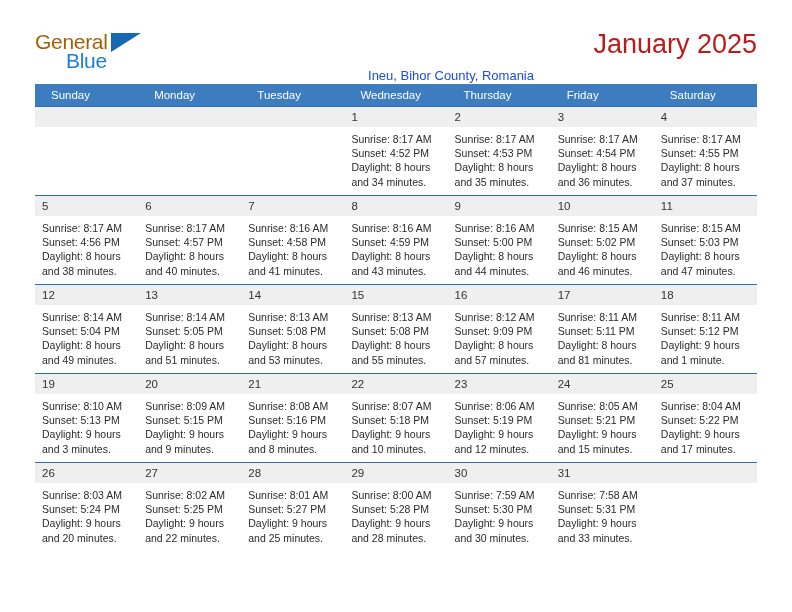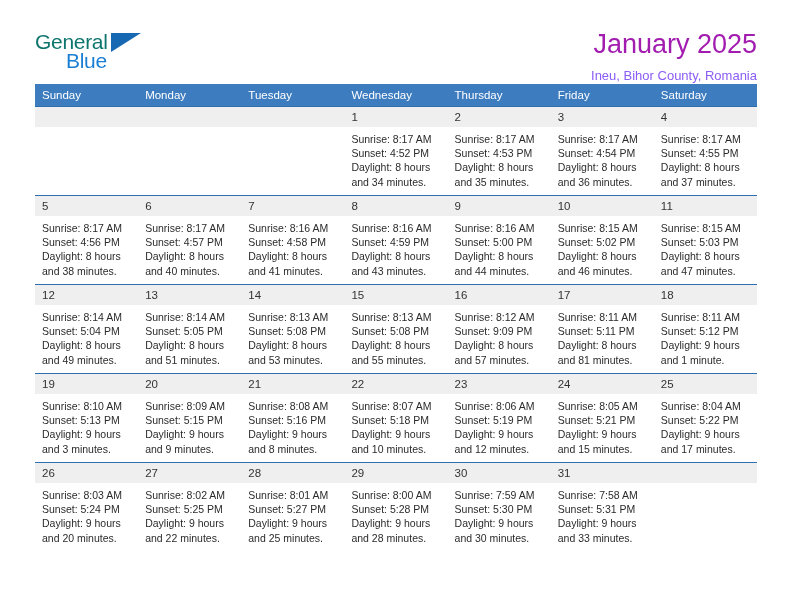--- a/index.html
+++ b/index.html
@@ -38,21 +38,21 @@
     width: 110px;
     height: 46px;
     flex: 0 0 auto;
   }
   .logo-general {
     position: absolute;
     left: 0;
     top: 0;
     font-size: 21px;
     letter-spacing: -0.3px;
-    color: #0f766e;
+    color: #a16207;
     font-family: "Liberation Sans", sans-serif;
   }
   .logo-blue {
     position: absolute;
     left: 31px;
     top: 19px;
     font-size: 21px;
     letter-spacing: -0.3px;
     color: #1a7fd4;
     font-family: Liberation Sans, sans-serif;
@@ -67,47 +67,48 @@
     border-bottom: 19px solid transparent;
   }
 
   .title-block {
     text-align: right;
     flex: 1 1 auto;
     padding-top: 0px;
   }
   .cal-title {
     font-size: 27px;
-    color: #a21caf;
+    color: #b91c1c;
     font-weight: normal;
     line-height: 1.05;
     margin: 0;
     letter-spacing: 0px;
   }
   .cal-subtitle {
     font-size: 13px;
-    color: #8b5cf6;
+    color: #1d4ed8;
     margin-top: 10px;
     letter-spacing: 0px;
+    text-align: center;
   }
 
   
   .calendar {
     margin: 10px 35px 0 35px;
     width: 722px;
     border-collapse: collapse;
     table-layout: fixed;
   }
   .calendar thead th {
     background: #3c7cbf;
     color: #ffffff;
     font-size: 11.5px;
     font-weight: normal;
     text-align: left;
-    padding: 5px 0 5px 7px;
+    padding: 5px 0 5px 16px;
     height: 22px;
     border: none;
   }
 
   .calendar tbody tr {
     height: 89px;
   }
   .calendar td {
     vertical-align: top;
     padding: 0;

